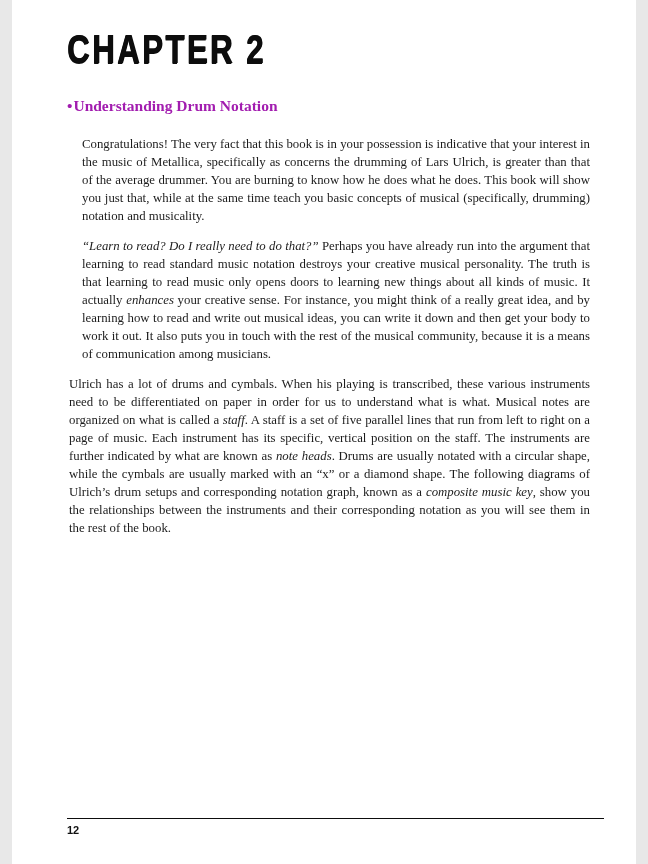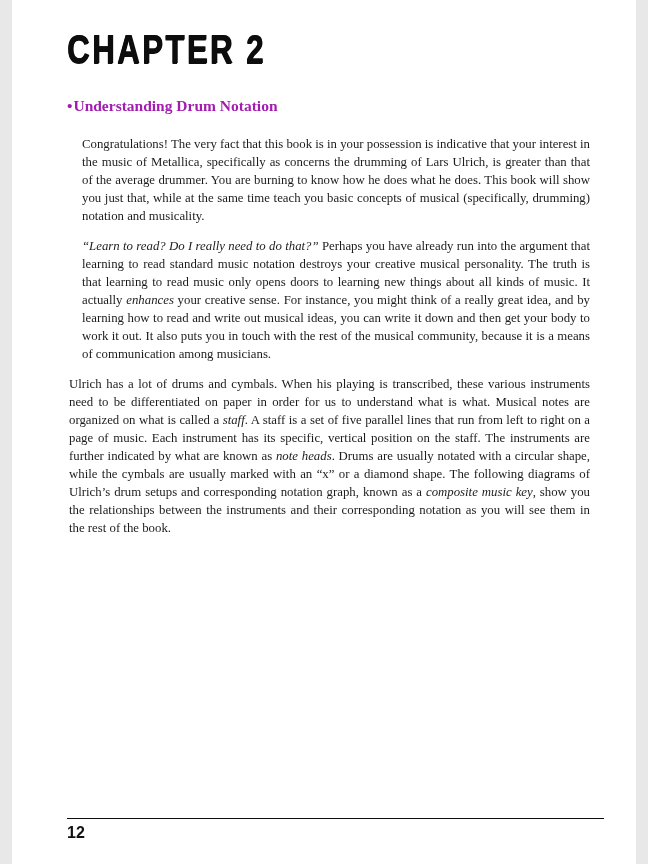--- a/index.html
+++ b/index.html
@@ -71,21 +71,21 @@
     border: none;
     border-top: 1.6px solid #0d0d0d;
     margin: 0;
   }
   .page-number {
     position: absolute;
     left: 55px;
     top: 824px;
     font-family: "Liberation Sans", sans-serif;
     font-weight: bold;
-    font-size: 16px;
+    font-size: 11px;
     color: #111;
   }
 </style>
 </head>
 <body>
 
 <div class="page">
 
   <h1 class="chapter-title">CHAPTER 2</h1>
 

